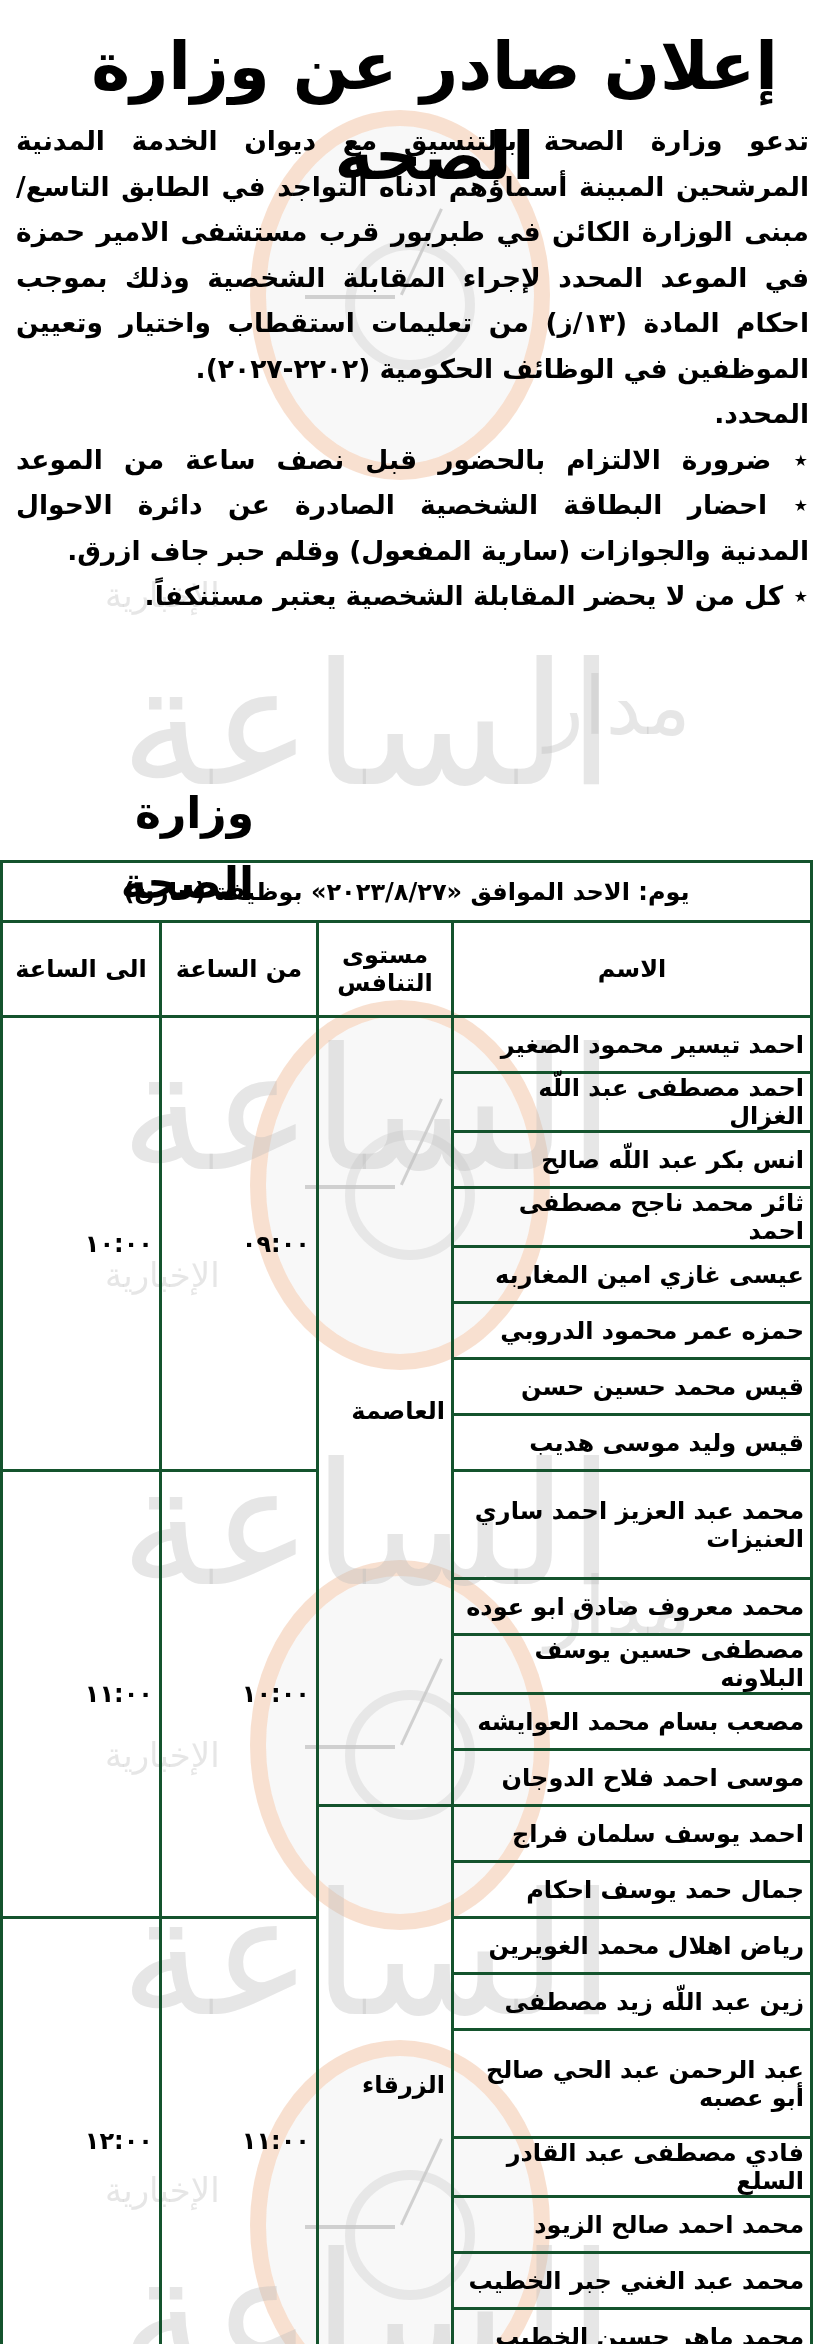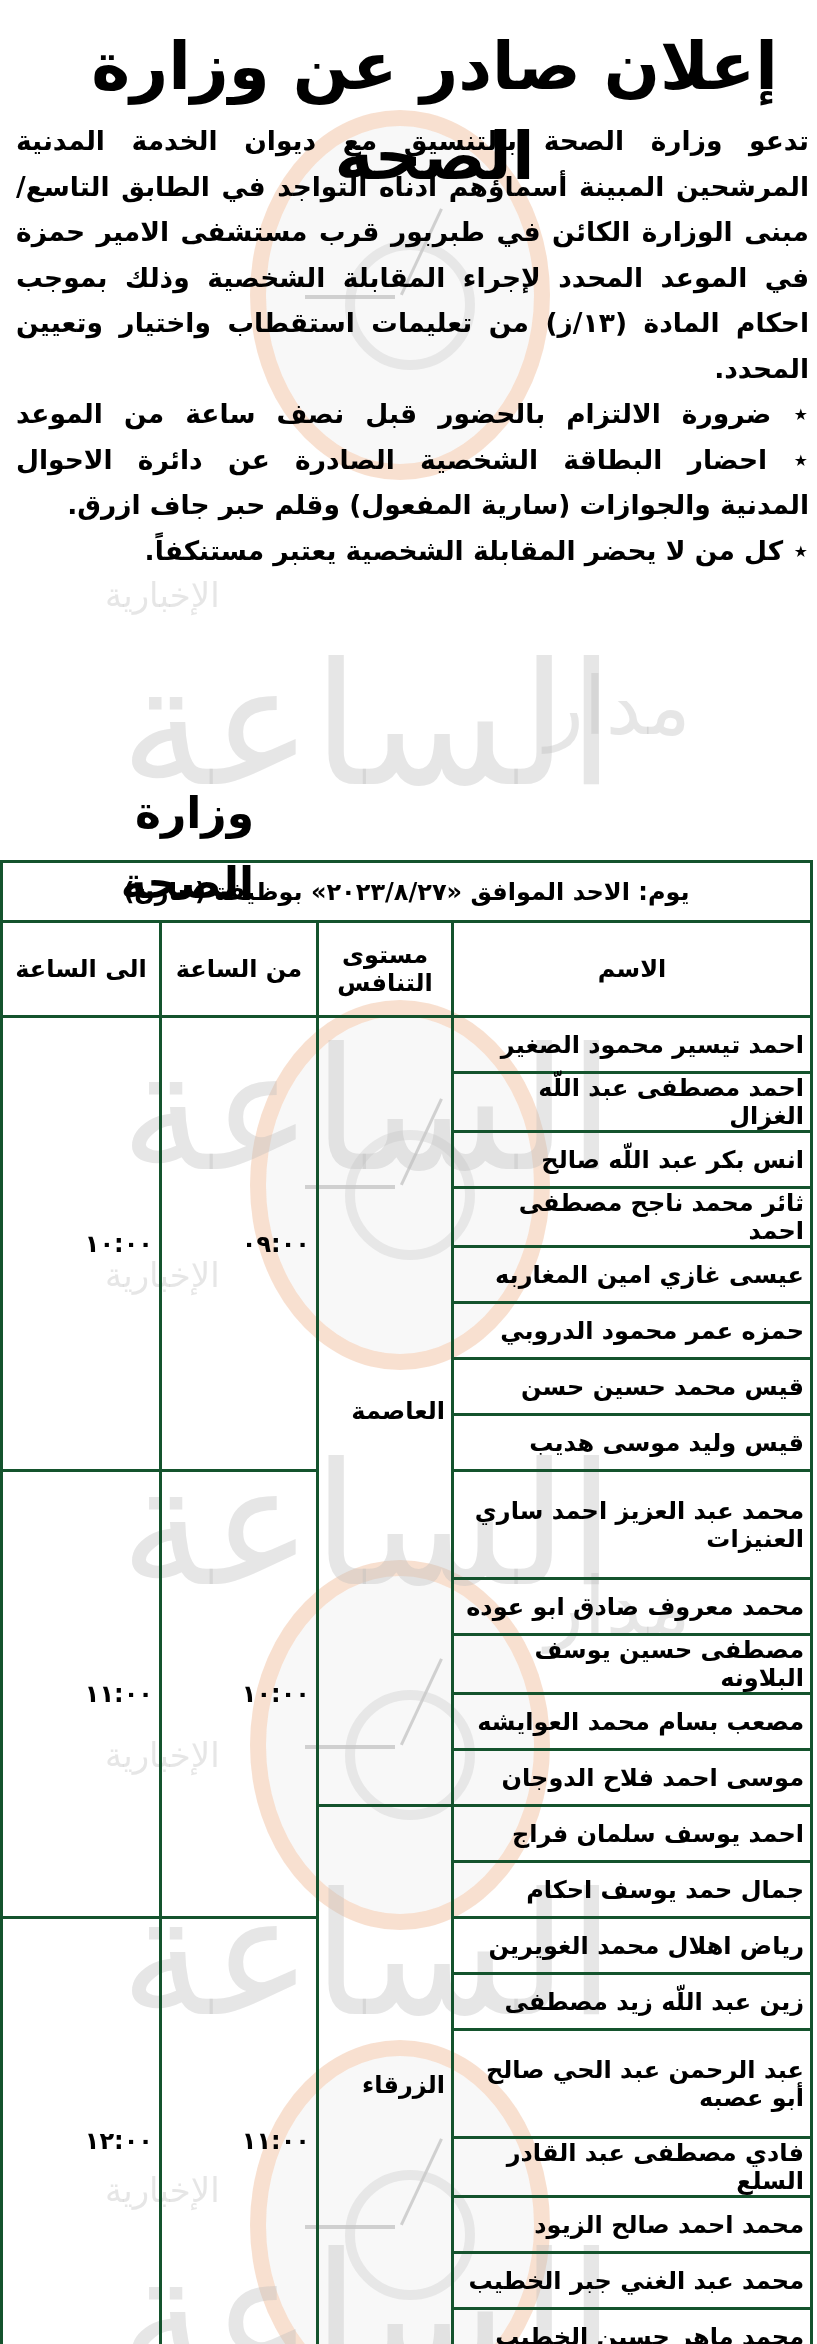--- a/index.html
+++ b/index.html
@@ -101,20 +101,21 @@
 
 <div class="content">
   <h1 class="title">إعلان صادر عن وزارة الصحة</h1>
 
   <div class="para">
     <span class="line">تدعو وزارة الصحة بالتنسيق مع ديوان الخدمة المدنية</span>
     <span class="line">المرشحين المبينة أسماؤهم أدناه التواجد في الطابق التاسع/</span>
     <span class="line">مبنى الوزارة الكائن في طبربور قرب مستشفى الامير حمزة</span>
     <span class="line">في الموعد المحدد لإجراء المقابلة الشخصية وذلك بموجب</span>
     <span class="line">احكام المادة (١٣/ز) من تعليمات استقطاب واختيار وتعيين</span>
+    <span class="line last">الموظفين في الوظائف الحكومية (٢٢٠٢-٢٠٢٧).</span>
     <span class="line last">المحدد.</span>
     <span class="line">⋆ ضرورة الالتزام بالحضور قبل نصف ساعة من الموعد</span>
     <span class="line">⋆ احضار البطاقة الشخصية الصادرة عن دائرة الاحوال</span>
     <span class="line last">المدنية والجوازات (سارية المفعول) وقلم حبر جاف ازرق.</span>
     <span class="line last">⋆ كل من لا يحضر المقابلة الشخصية يعتبر مستنكفاً.</span>
   </div>
 
   <h2 class="section-title">وزارة الصحة</h2>
 
   <div class="table-wrap">

